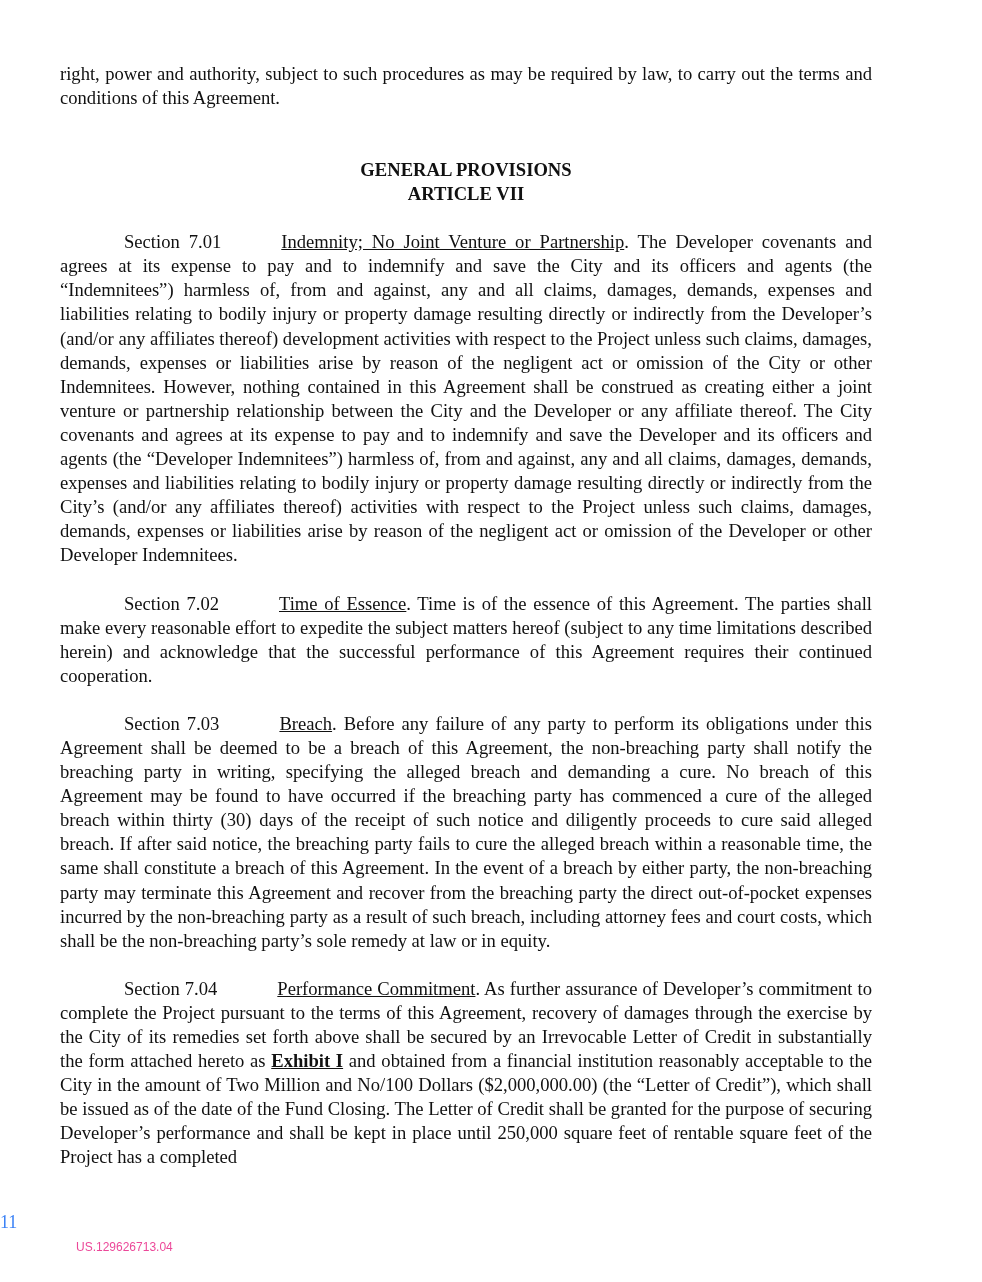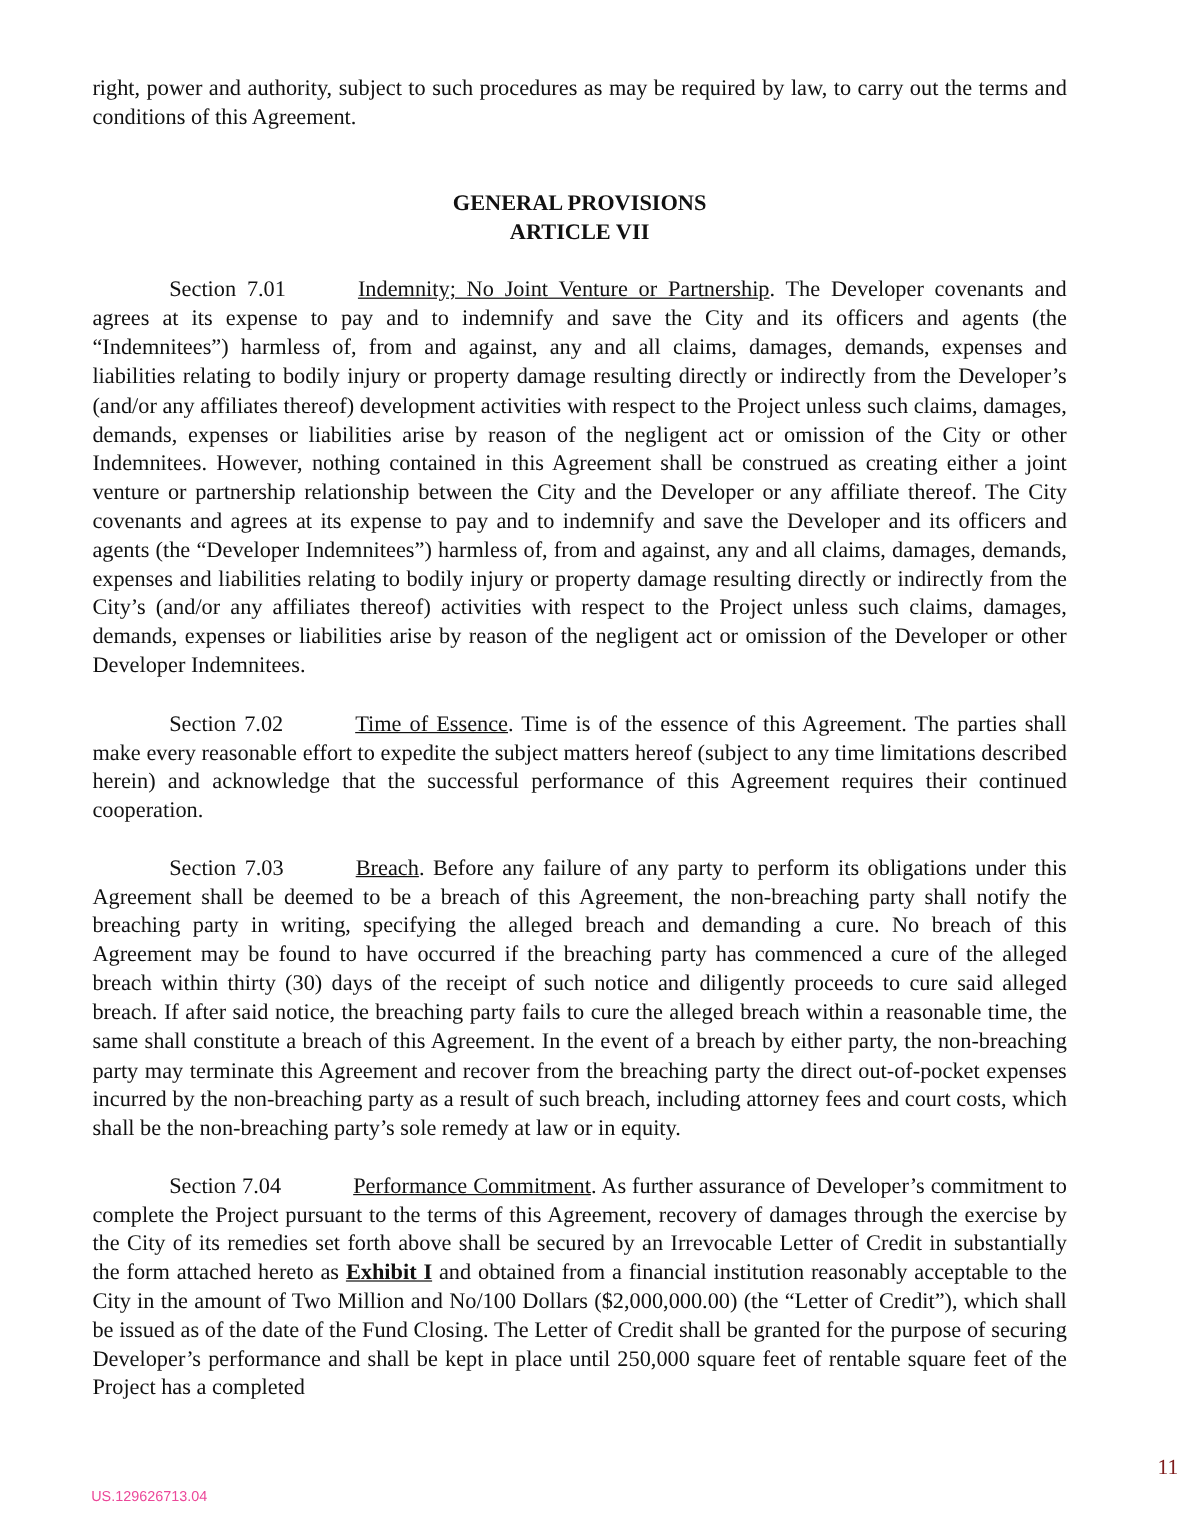--- a/index.html
+++ b/index.html
@@ -1,31 +1,31 @@
 <!DOCTYPE html>
 <html><head>
 <meta charset="utf-8">
 <style>
   html, body { margin: 0; padding: 0; background: #ffffff; }
   body { width: 982px; height: 1282px; position: relative; overflow: hidden; }
   .page {
-    position: absolute; left: 77px; top: 62px; width: 812px;
+    position: absolute; left: 60px; top: 62px; width: 812px;
     font-family: "Liberation Serif", serif; font-size: 18.6px; color: #111;
     line-height: 24.1px; text-align: justify;
   }
   p { margin: 0; }
   .heading { text-align: center; font-weight: bold; margin-top: 48px; line-height: 24px; }
   .section { margin-top: 24px; text-indent: 64px; }
   .sec-num { display: inline; margin-top: 12px; }
   .sec-title { text-decoration: underline; margin-left: 40px; }
   .gap { display: inline-block; width: 20px; }
   .exhibit { font-weight: bold; text-decoration: underline; }
   .page-number {
-    position: absolute; top: 1212px; left: 0; width: 982px; text-align: right;
-    font-family: "Liberation Serif", serif; font-size: 18px; color: #7f1d1d;
+    position: absolute; top: 1212px; left: 0; width: 982px; text-align: left;
+    font-family: "Liberation Serif", serif; font-size: 18px; color: #3b82f6;
   }
   .doc-id {
     position: absolute; left: 76px; top: 1240px;
     font-family: "Liberation Sans", sans-serif; font-size: 12px; color: #ec4899;
   }
 </style>
 </head>
 <body>
 
 <div class="page">

